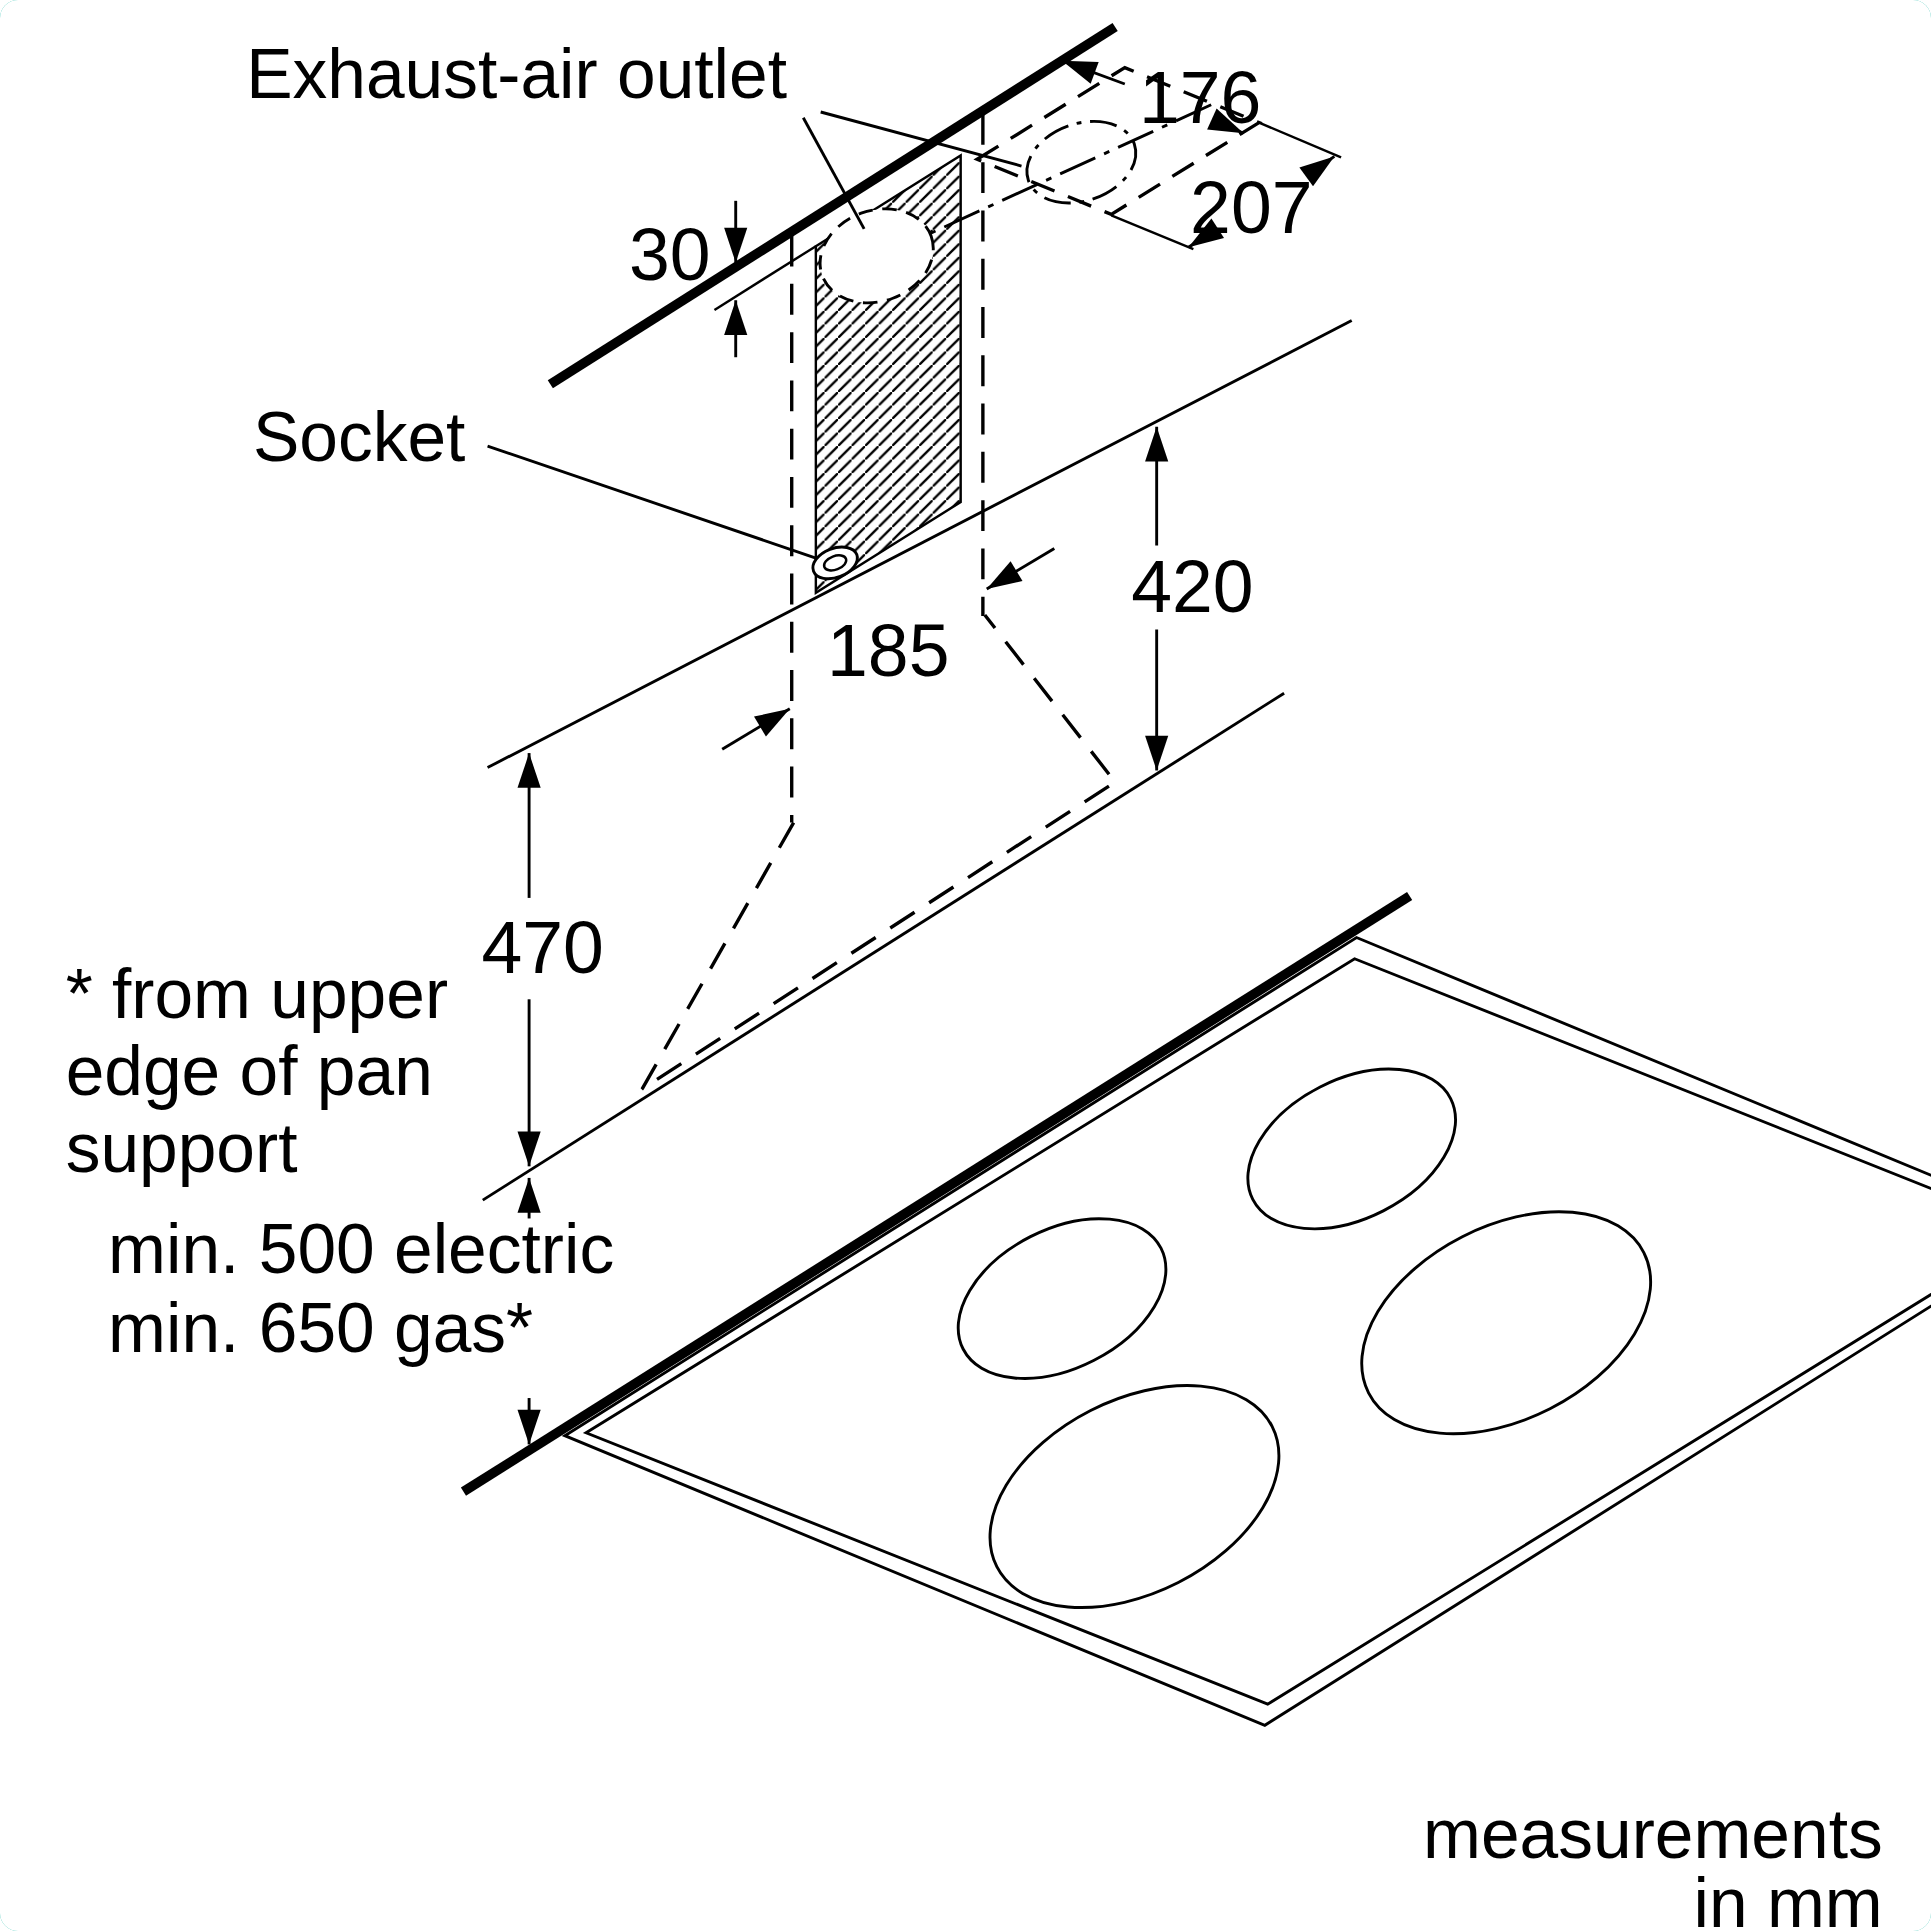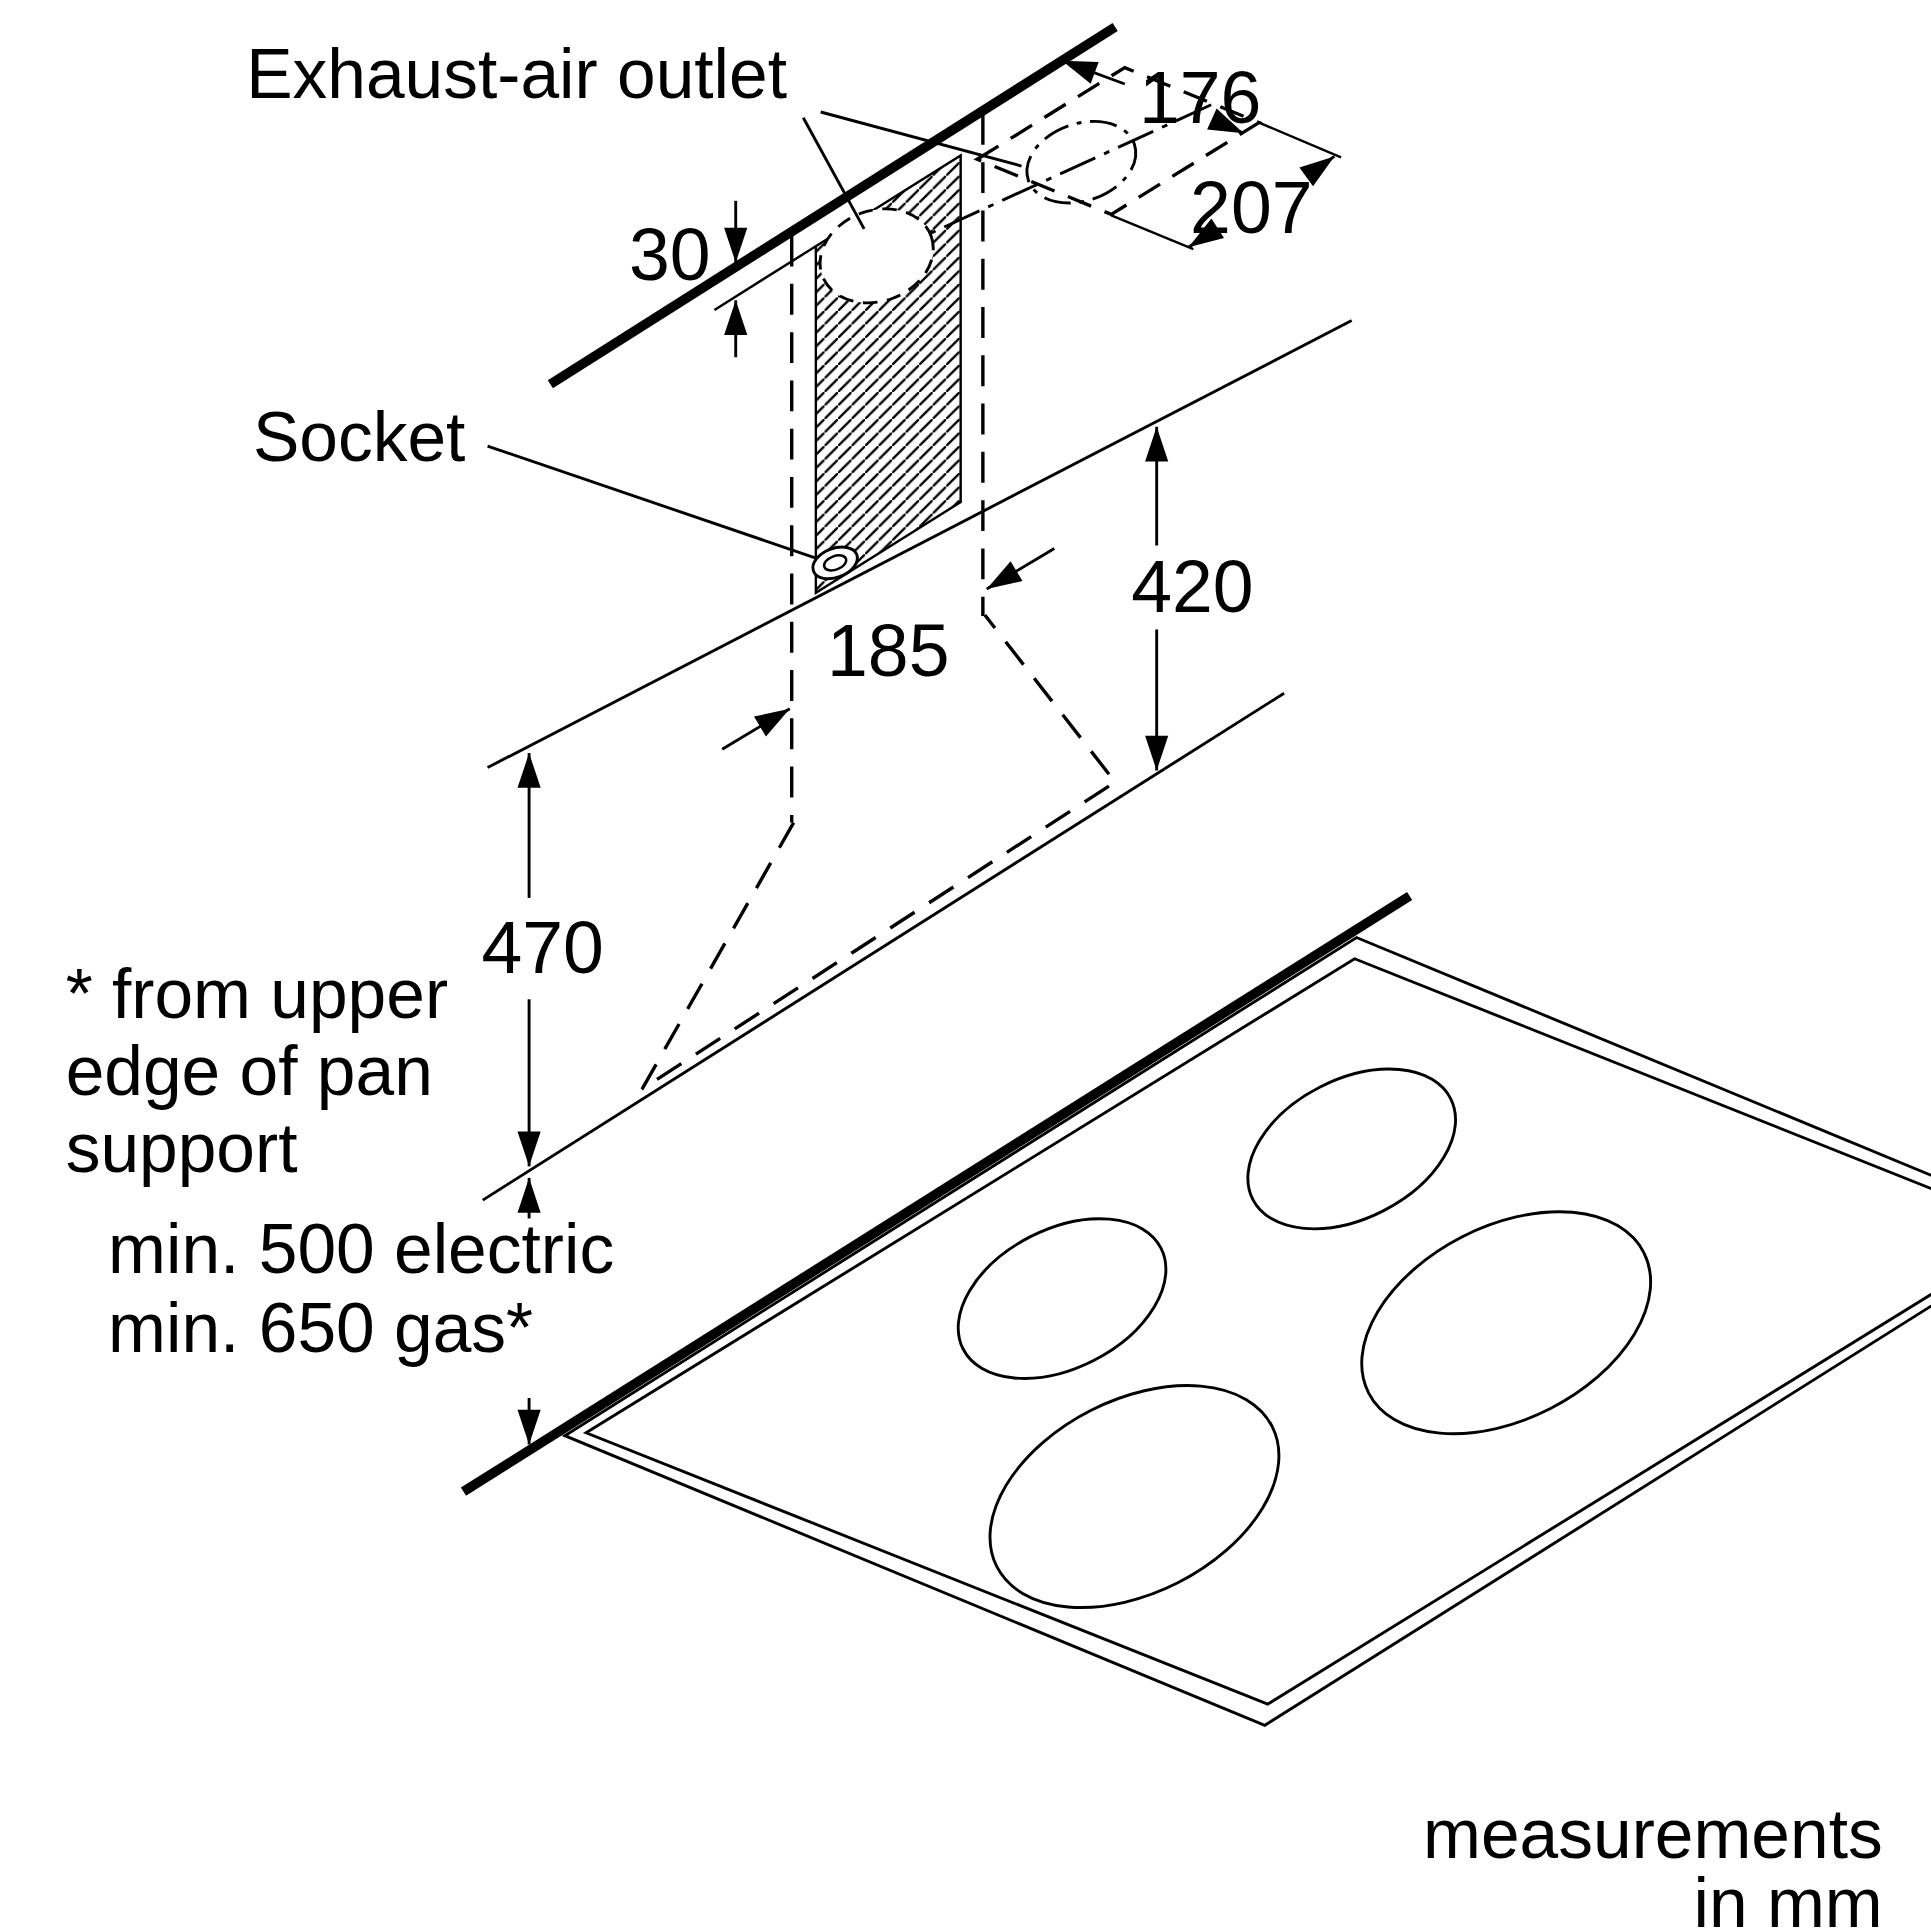--- a/index.html
+++ b/index.html
@@ -1,16 +1,16 @@
 <!DOCTYPE html>
 <html><head>
 <meta charset="utf-8">
 <style>
   html,body{margin:0;padding:0;background:#ffffff;}
-  #stage{position:relative;width:1931px;height:1931px;background:#14b8a6;overflow:hidden;}
+  #stage{position:relative;width:1931px;height:1931px;background:#14b8a6;overflow:hidden;border-radius:18px;}
   svg{display:block;}
   .lbl{font-family:"Liberation Sans",sans-serif;font-size:72px;fill:#000;stroke:none;}
   .num{font-family:"Liberation Sans",sans-serif;font-size:76px;fill:#000;stroke:none;}
 </style>
 </head>
 <body>
 
 <div id="stage">
 <svg width="1931" height="1931" viewBox="0 0 2000 2000" xmlns="http://www.w3.org/2000/svg">
   <defs>

